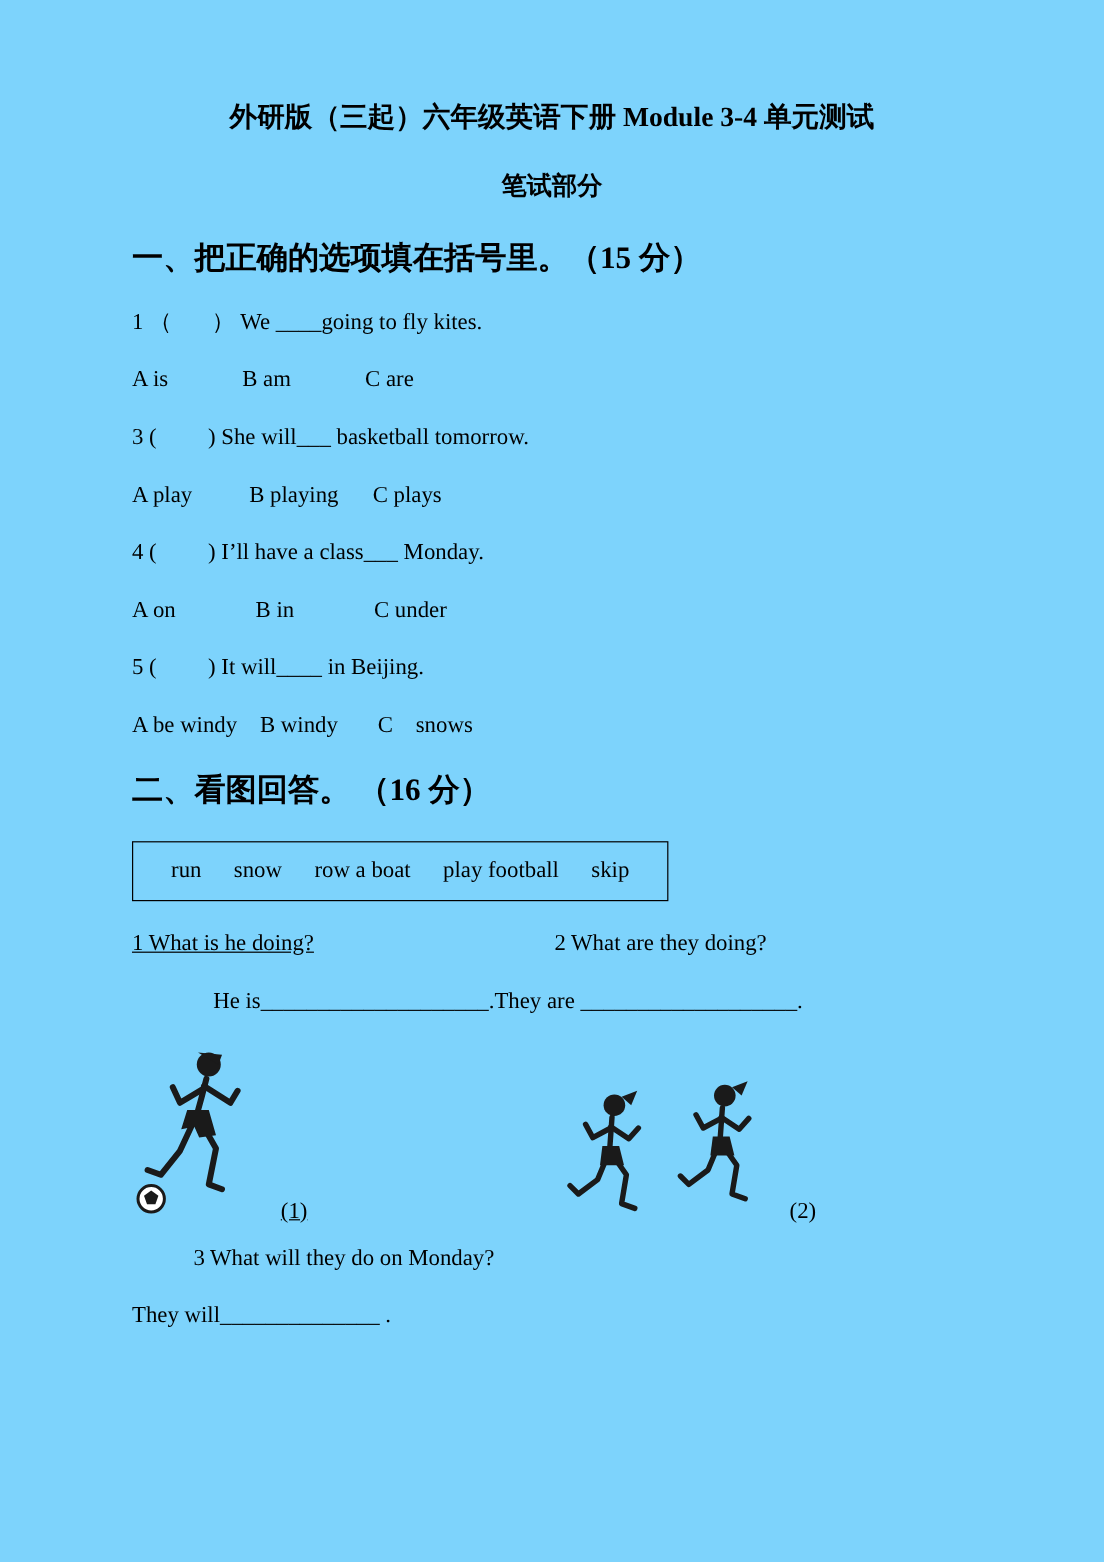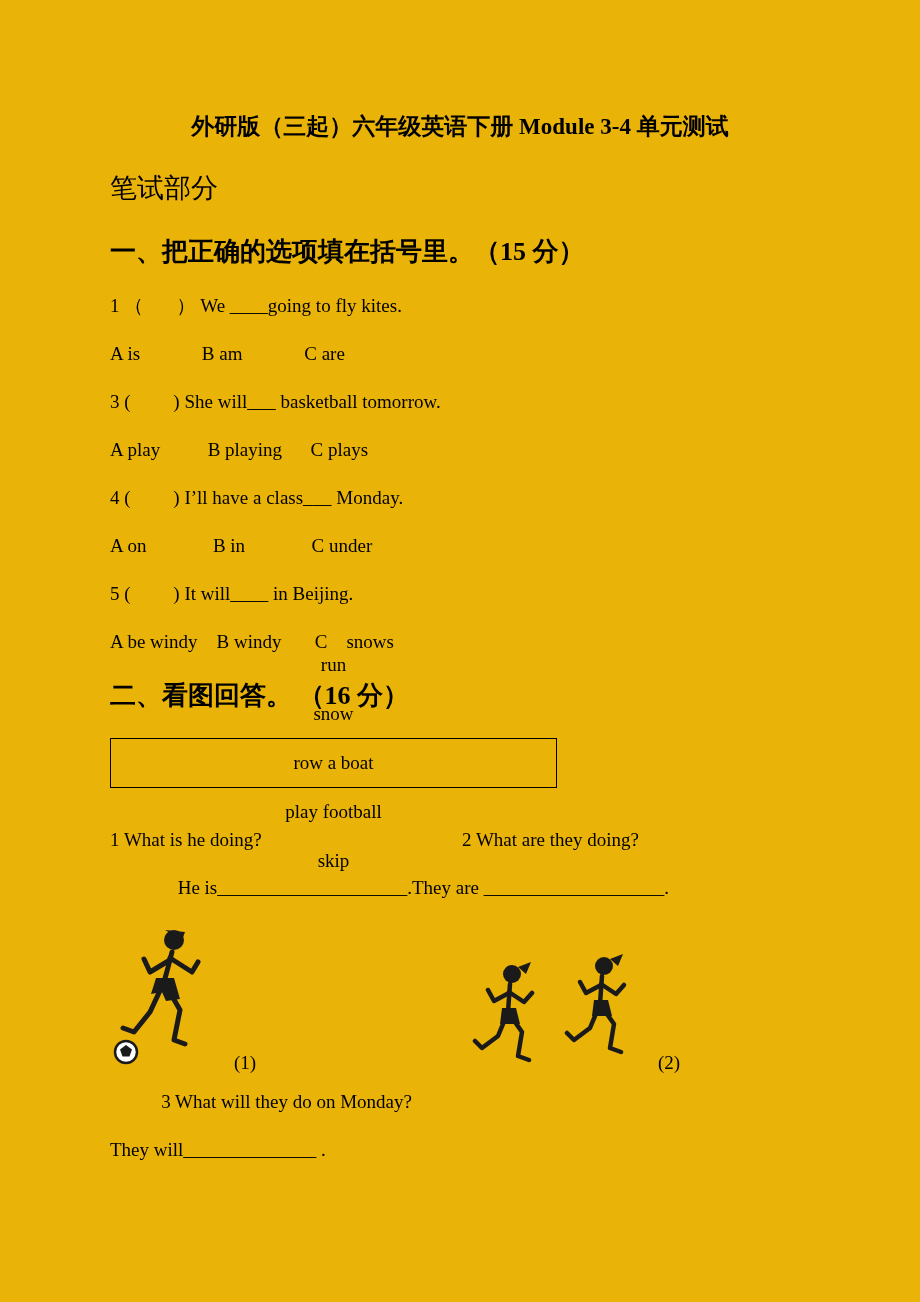--- a/index.html
+++ b/index.html
@@ -1,36 +1,37 @@
 <!DOCTYPE html>
 <html><head>
 <meta charset="utf-8">
 <style>
   * { margin: 0; padding: 0; box-sizing: border-box; }
   html, body { background: #ffffff; }
   body { width: 920px; margin: 0 auto; }
   .page {
     width: 920px;
     min-height: 1302px;
-    background: #eab308;
+    background: #7dd3fc;
     color: #000000;
-    padding: 112px 110px 60px 110px;
+    padding: 83px 110px 60px 110px;
     font-family: "Liberation Serif", "DejaVu Serif", serif;
   }
   .title {
     font-size: 23px;
     font-weight: bold;
     text-align: center;
     line-height: 30px;
     margin-bottom: 28px;
     white-space: pre-wrap;
   }
   .subtitle {
-    font-size: 27px;
-    font-weight: normal;
+    font-size: 21px;
+    font-weight: bold;
+    text-align: center;
     margin-bottom: 28px;
   }
   .sec-heading {
     font-size: 26px;
     font-weight: bold;
     margin-bottom: 25px;
     white-space: pre-wrap;
   }
   .line {
     font-size: 19px;
@@ -38,33 +39,32 @@
     margin-bottom: 25px;
     white-space: pre-wrap;
   }
   .row {
     display: flex;
     font-size: 19px;
     line-height: 23px;
     margin-bottom: 25px;
     white-space: pre-wrap;
   }
-  .w352 { flex: 0 0 352px; width: 352px; }
+  .w352 { flex: 0 0 352px; width: 352px; text-decoration: underline; }
   .w302 { flex: 0 0 302px; width: 302px; text-align: right; }
   .word-bank {
     width: 447px;
     height: 50px;
     border: 1px solid #000;
     display: flex;
     align-items: center;
     justify-content: center;
     gap: 27px;
     font-size: 19px;
-    margin: 2px 0 40px 0;
-    flex-direction: column;
+    margin: 2px 0 24px 0;
   }
   .images-row {
     align-items: flex-end;
     margin-bottom: 16px;
     min-height: 150px;
   }
   .fig-block { display: flex; align-items: flex-end; }
   .fig-label { margin-left: 12px; font-size: 19px; line-height: 23px; }
   .runners-offset { margin-left: 6px; }
   svg { display: block; }

